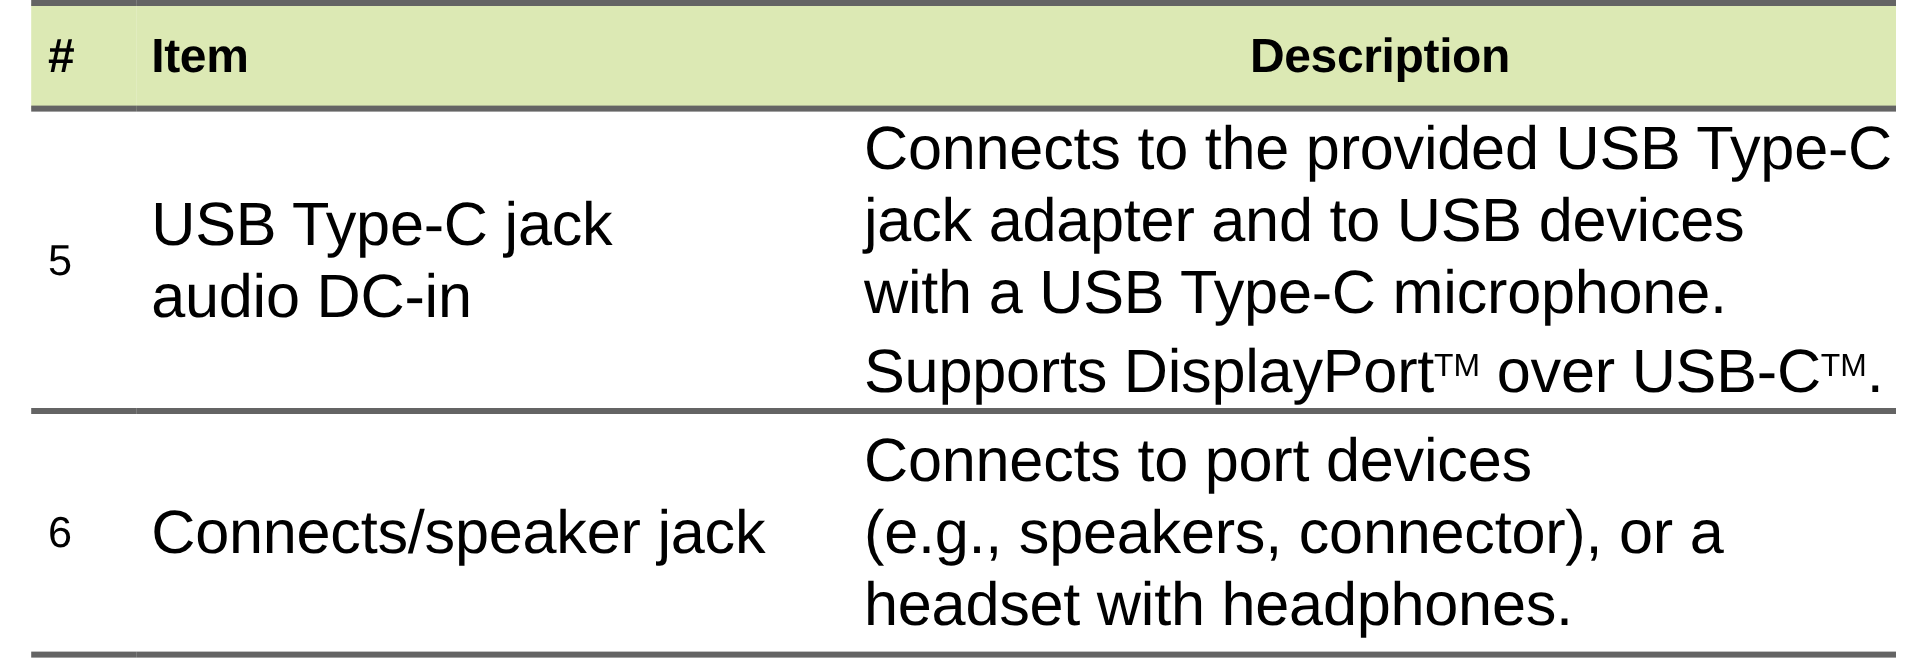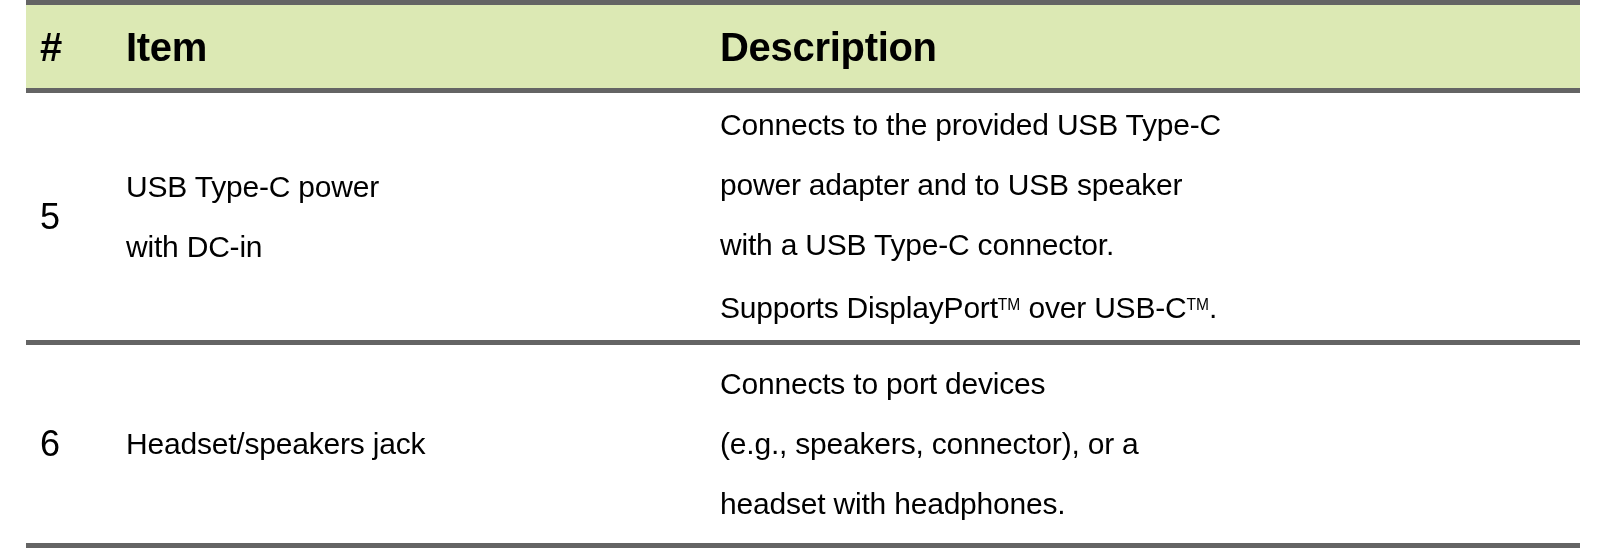--- a/index.html
+++ b/index.html
@@ -44,28 +44,28 @@
     vertical-align: middle;
     text-align: left;
     font-weight: bold;
     font-size: 40px;
     line-height: 44px;
     color: #000000;
     letter-spacing: -0.3px;
   }
   th.th-num  { padding-left: 14px; }
   th.th-item { padding-left: 12px; }
-  th.th-desc { padding-left: 10px; }
+  th.th-desc { padding-left: 10px; text-align: center; }
 
   
   tbody td {
     border-bottom: 5px solid #646464;
     padding: 0;
     vertical-align: middle;
-    font-size: 30px;
+    font-size: 51px;
     line-height: 60px;
     color: #000000;
     letter-spacing: -0.2px;
   }
   tbody tr.row-5 td { height: 247px; }
   tbody tr.row-6 td { height: 198px; }
 
   td.cell-num  { padding-left: 14px; font-size: 36px; }
   td.cell-item { padding-left: 12px; }
   td.cell-desc { padding-left: 10px; }
@@ -92,34 +92,34 @@
       <tr class="header-row">
         <th class="th-num">#</th>
         <th class="th-item">Item</th>
         <th class="th-desc">Description</th>
       </tr>
     </thead>
     <tbody>
       <tr class="row-5">
         <td class="cell-num">5</td>
         <td class="cell-item">
-            <span class="item-line">USB Type-C power</span>
-            <span class="item-line">with DC-in</span>
+            <span class="item-line">USB Type-C jack</span>
+            <span class="item-line">audio DC-in</span>
           </td>
         <td class="cell-desc">
             <span class="desc-line">Connects to the provided USB Type-C</span>
-            <span class="desc-line">power adapter and to USB speaker</span>
-            <span class="desc-line">with a USB Type-C connector.</span>
+            <span class="desc-line">jack adapter and to USB devices</span>
+            <span class="desc-line">with a USB Type-C microphone.</span>
             <span class="desc-line">Supports DisplayPort<sup class="tm">TM</sup> over USB-C<sup class="tm">TM</sup>.</span>
           </td>
       </tr>
       <tr class="row-6">
         <td class="cell-num">6</td>
         <td class="cell-item">
-            <span class="item-line">Headset/speakers jack</span>
+            <span class="item-line">Connects/speaker jack</span>
           </td>
         <td class="cell-desc">
             <span class="desc-line">Connects to port devices</span>
             <span class="desc-line">(e.g., speakers, connector), or a</span>
             <span class="desc-line">headset with headphones.</span>
           </td>
       </tr>
     </tbody>
   </table>
 </div>

